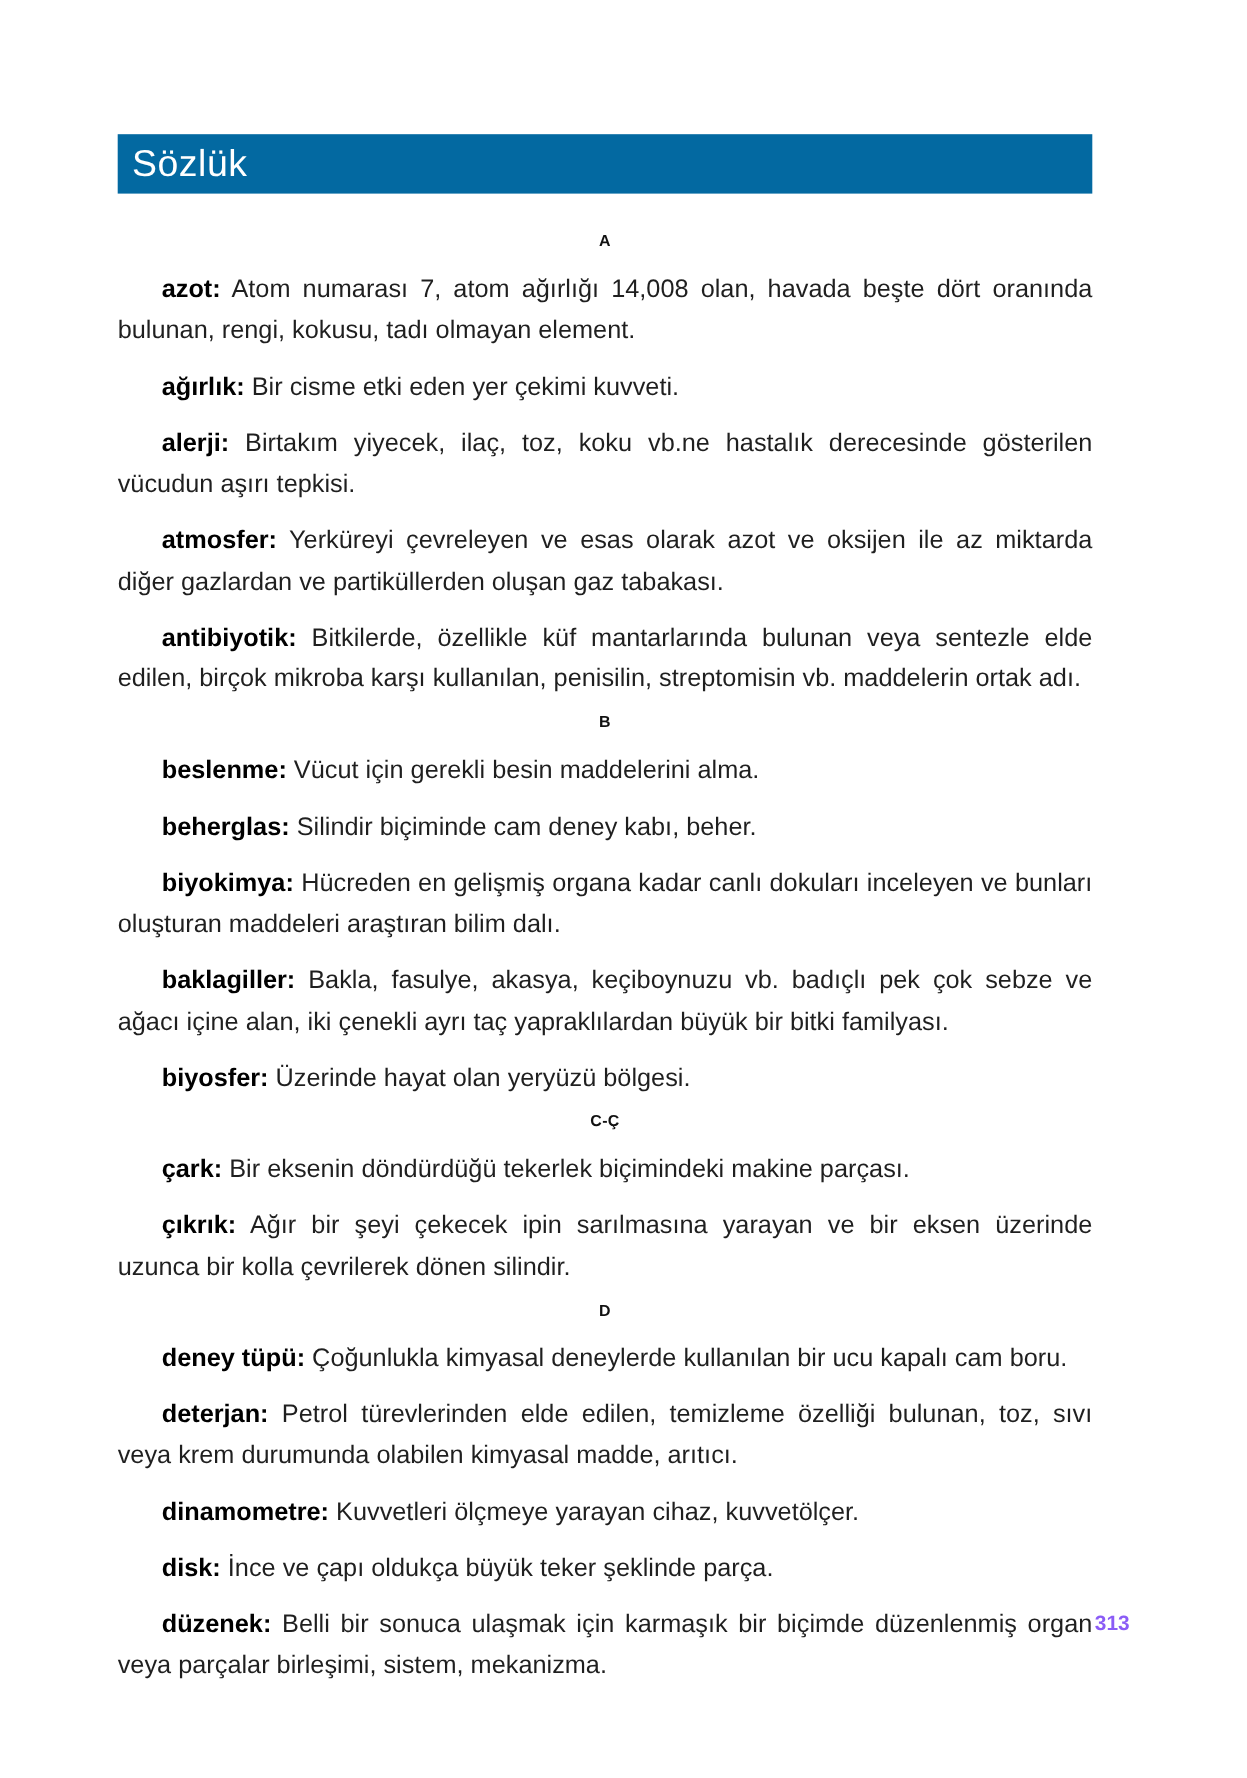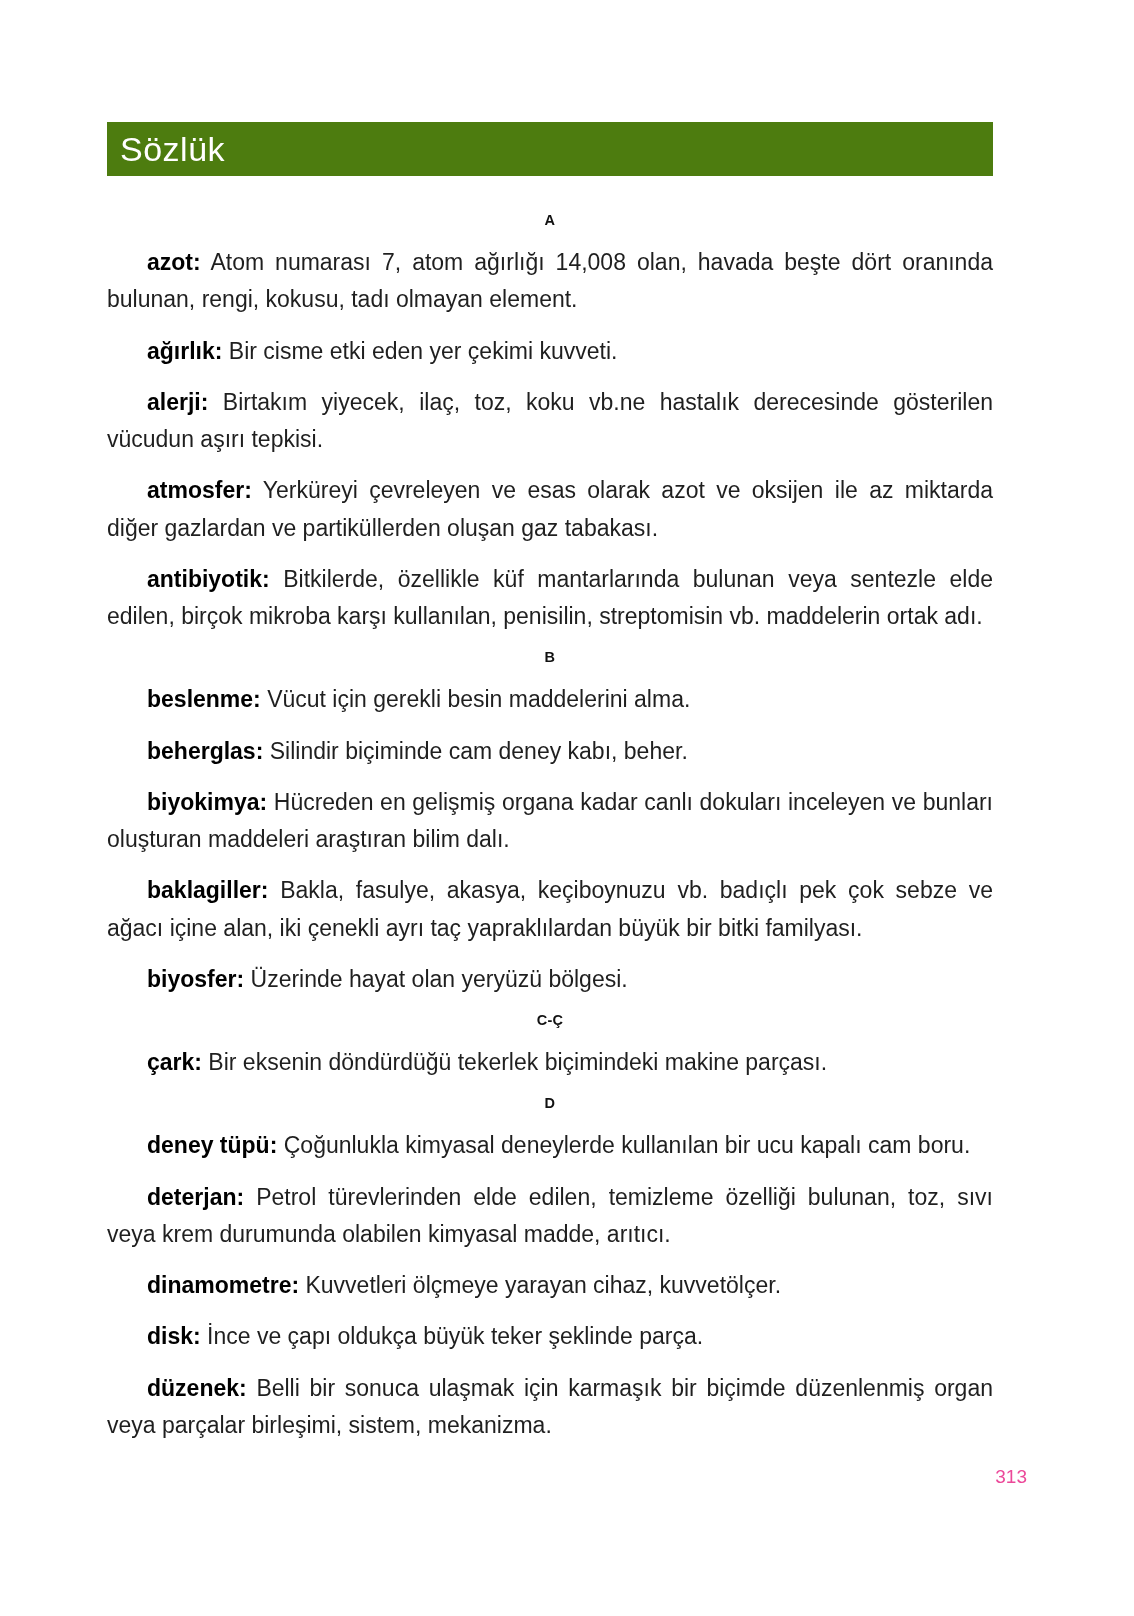--- a/index.html
+++ b/index.html
@@ -21,21 +21,21 @@
     top: 0;
     width: 1134px;
     height: 1616px;
   }
   .title-bar {
     position: absolute;
     left: 107px;
     top: 122px;
     width: 886px;
     height: 54px;
-    background: #4d7c0f;
+    background: #0369a1;
     display: flex;
     align-items: center;
   }
   .title-bar .title-text {
     color: #ffffff;
     font-size: 34px;
     font-weight: 300;
     letter-spacing: 0.5px;
     padding-left: 13px;
     line-height: 1;
@@ -69,22 +69,23 @@
   }
   .entry .term {
     font-weight: bold;
     color: #000;
   }
   .page-number {
     position: absolute;
     right: 107px;
     top: 1466px;
     font-size: 19px;
-    color: #ec4899;
+    color: #8b5cf6;
     text-align: right;
+    font-weight: bold;
   }
 </style>
 </head>
 <body>
 
 <div class="page">
 
   <div class="title-bar">
     <span class="title-text">Sözlük</span>
   </div>
@@ -122,20 +123,23 @@
       <span class="term">baklagiller:</span><span> Bakla, fasulye, akasya, keçiboynuzu vb. badıçlı pek çok sebze ve ağacı içine alan, iki çenekli ayrı taç yapraklılardan büyük bir bitki familyası.</span>
     </p>
     <p class="entry">
       <span class="term">biyosfer:</span><span> Üzerinde hayat olan yeryüzü bölgesi.</span>
     </p>
 
     <div class="section-letter">C-Ç</div>
     <p class="entry">
       <span class="term">çark:</span><span>  Bir eksenin döndürdüğü tekerlek biçimindeki makine parçası.</span>
     </p>
+    <p class="entry">
+      <span class="term">çıkrık:</span><span> Ağır bir şeyi çekecek ipin sarılmasına yarayan ve bir eksen üzerinde uzunca bir kolla çevrilerek dönen silindir.</span>
+    </p>
 
     <div class="section-letter">D</div>
     <p class="entry">
       <span class="term">deney tüpü:</span><span> Çoğunlukla kimyasal deneylerde kullanılan bir ucu kapalı cam boru.</span>
     </p>
     <p class="entry">
       <span class="term">deterjan:</span><span> Petrol türevlerinden elde edilen, temizleme özelliği bulunan, toz, sıvı veya krem durumunda olabilen kimyasal madde, arıtıcı.</span>
     </p>
     <p class="entry">
       <span class="term">dinamometre:</span><span> Kuvvetleri ölçmeye yarayan cihaz, kuvvetölçer.</span>

